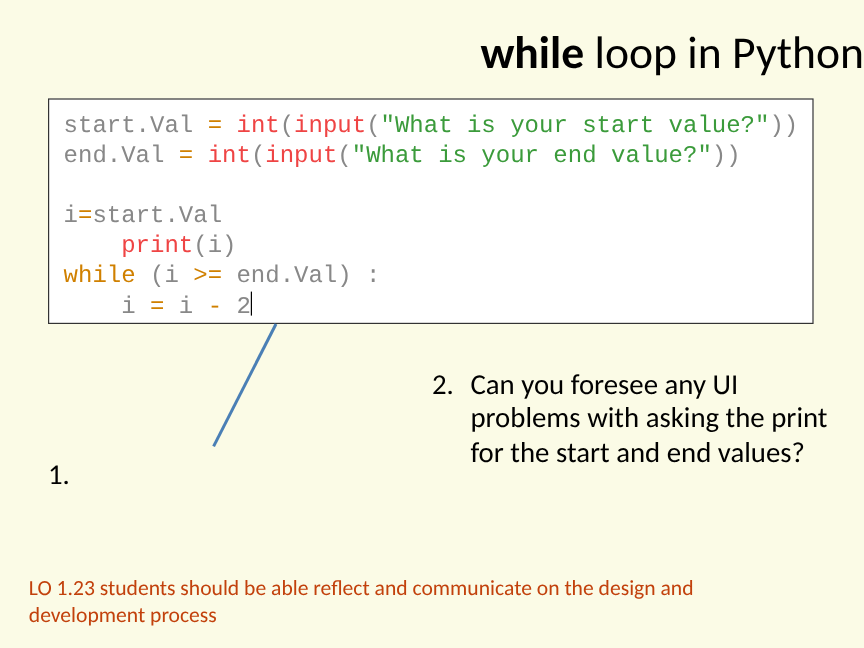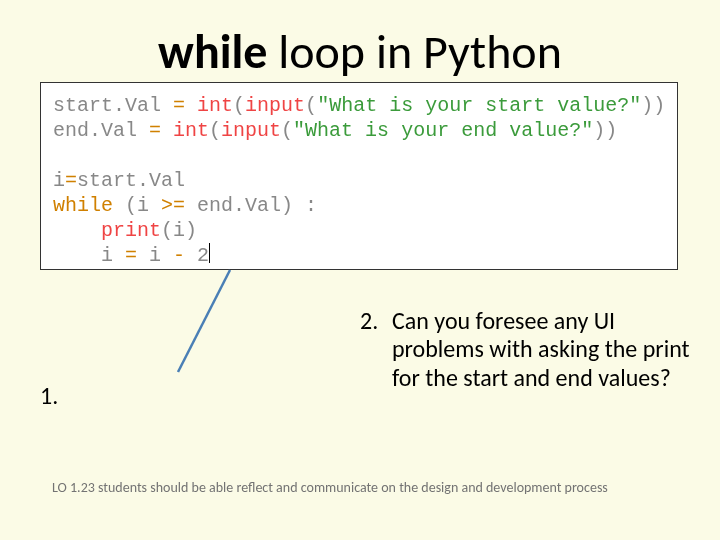--- a/index.html
+++ b/index.html
@@ -5,22 +5,22 @@
   * { margin: 0; padding: 0; box-sizing: border-box; }
   body {
     width: 720px;
     height: 540px;
     background: #fbfbe6;
     font-family: Calibri, Arial, sans-serif;
     position: relative;
     overflow: hidden;
   }
   .title {
-    font-size: 48px;
-    text-align: center;
+    font-size: 38px;
+    text-align: right;
     padding-top: 22px;
     color: #000;
   }
   .title .bold { font-weight: 700; }
   .code-box {
     position: absolute;
     left: 40px;
     top: 82px;
     width: 638px;
     height: 188px;
@@ -50,26 +50,26 @@
     top: 307px;
     width: 330px;
     font-size: 24px;
     line-height: 1.18;
     color: #000;
   }
   .num-hang { display: flex; }
   .num-hang .num { width: 32px; flex: 0 0 32px; }
   .lo {
     position: absolute;
-    left: 52px;
+    left: 24px;
     top: 480px;
     width: 640px;
-    font-size: 14px;
+    font-size: 18px;
     line-height: 1.2;
-    color: #737373;
+    color: #c2410c;
   }
   .arrow-svg {
     position: absolute;
     left: 168px;
     top: 262px;
     width: 80px;
     height: 120px;
     pointer-events: none;
   }
   .cursor {
@@ -86,22 +86,22 @@
 
 <div class="title">
   <span class="bold">while</span><span> loop in Python</span>
 </div>
 
 <div class="code-box">
   <div><span>start.Val </span><span class="kw">=</span><span> </span><span class="fn">int</span><span>(</span><span class="fn">input</span><span>(</span><span class="str">"What is your start value?"</span><span>))</span></div>
   <div><span>end.Val </span><span class="kw">=</span><span> </span><span class="fn">int</span><span>(</span><span class="fn">input</span><span>(</span><span class="str">"What is your end value?"</span><span>))</span></div>
   <div>&nbsp;</div>
   <div><span>i</span><span class="kw">=</span><span>start.Val</span></div>
+  <div><span style="white-space:pre">    </span><span class="fn">print</span><span>(i)</span></div>
   <div><span class="kw">while</span><span> (i </span><span class="kw">&gt;=</span><span> end.Val) :</span></div>
-  <div><span style="white-space:pre">    </span><span class="fn">print</span><span>(i)</span></div>
   <div><span style="white-space:pre">    i </span><span class="kw">=</span><span> i </span><span class="kw">-</span><span> 2</span><span class="cursor"></span></div>
 </div>
 
 <svg class="arrow-svg" viewBox="0 0 80 120">
   <line x1="10" y1="110" x2="62" y2="8" stroke="#4a7fb5" stroke-width="2.5"></line>
 </svg>
 
 <div class="q1">
   <div class="num-hang">
     <div class="num">1.</div>

